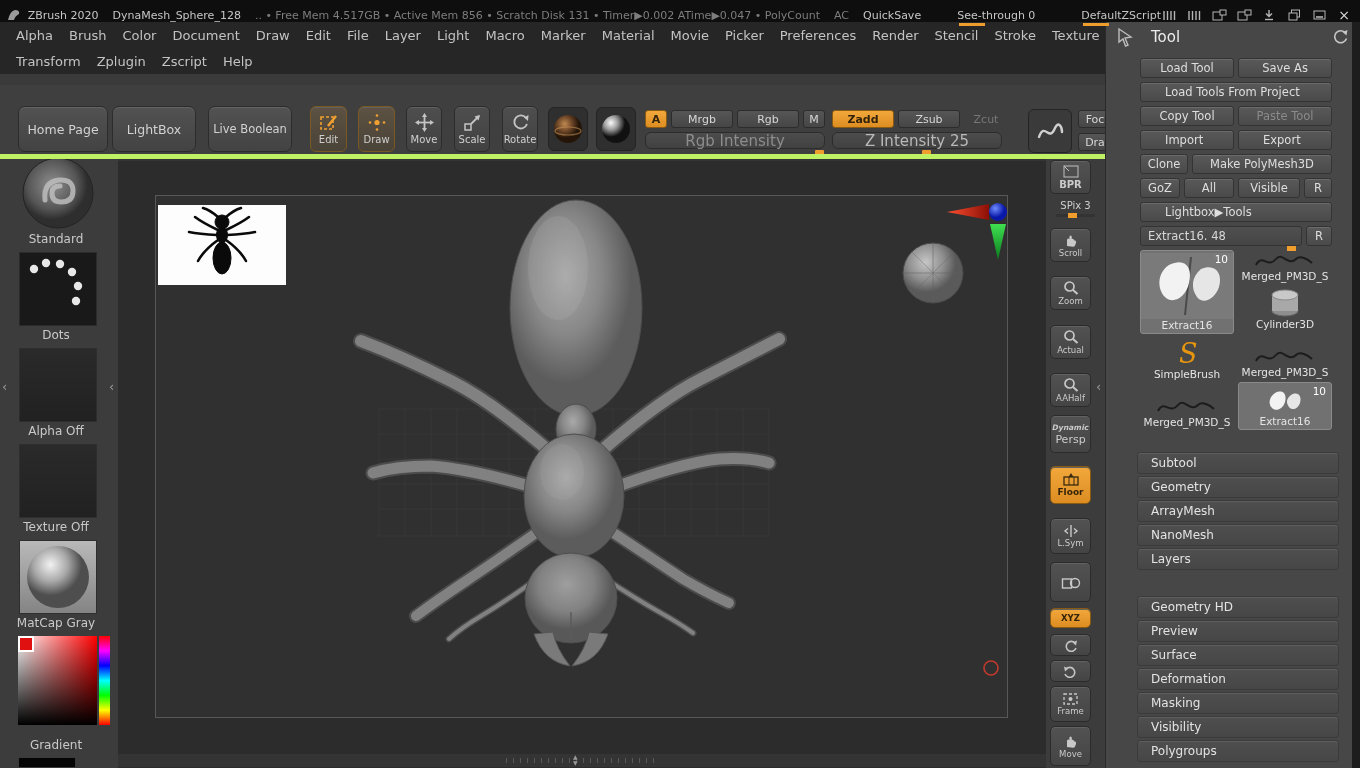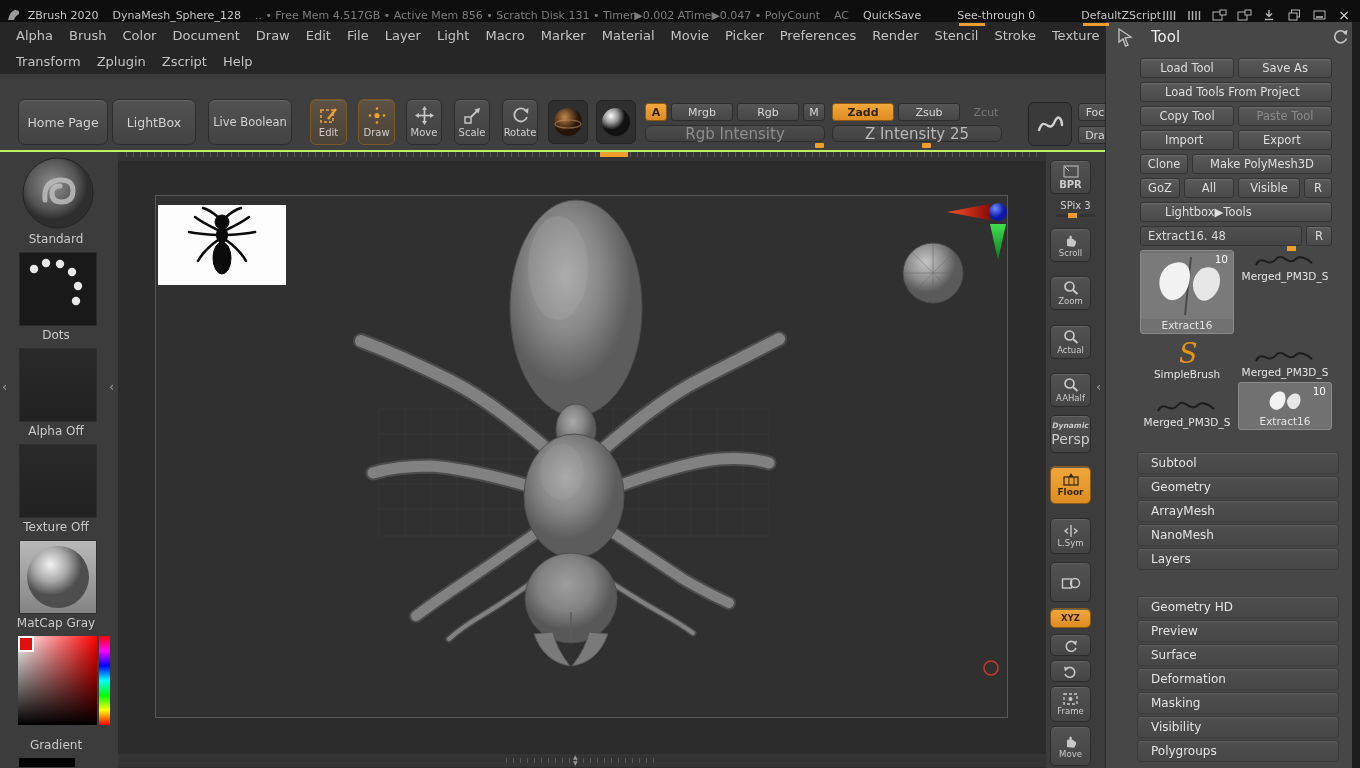--- a/index.html
+++ b/index.html
@@ -19,22 +19,22 @@
   .tb-icons{margin-left:auto;display:flex;align-items:center;gap:9px;padding-right:8px;}
   .tb-icons .wicon{display:flex;align-items:center;justify-content:center;width:16px;height:14px;cursor:pointer;}
   .close-x{font-size:14px;color:#d8d8d8;line-height:14px;}
 
   
   .menubar{position:absolute;top:22px;left:0;width:1105px;height:52px;background:#262626;z-index:5;}
   .menurow{display:flex;height:26px;align-items:center;padding-left:8px;}
   .menu-item{padding:0 8px;font-size:13px;color:#c3c3c3;cursor:default;}
 
   
-  .topshelf{position:absolute;top:78px;left:0;width:1105px;height:74px;background:#3f3f3f;z-index:4;overflow:hidden;
-            border-bottom:2px solid #bef264;}
+  .topshelf{position:absolute;top:85px;left:0;width:1105px;height:74px;background:#3f3f3f;z-index:4;overflow:hidden;
+            border-bottom:5px solid #bef264;}
   .bigbtn{position:absolute;top:21px;height:46px;background:linear-gradient(#525252,#434343);
           border:1px solid #2c2c2c;border-radius:7px;display:flex;align-items:center;justify-content:center;
           font-size:12.5px;color:#d2d2d2;cursor:pointer;box-shadow:inset 0 1px 0 #636363;}
   .toolbtn{position:absolute;top:21px;width:37px;height:46px;background:linear-gradient(#4e4e4e,#414141);
            border:1px solid #2c2c2c;border-radius:6px;display:flex;flex-direction:column;align-items:center;
            justify-content:center;gap:2px;font-size:10px;color:#cfcfcf;cursor:pointer;box-shadow:inset 0 1px 0 #606060;}
   .toolbtn.active{background:linear-gradient(#5d5243,#4a4338);border-color:#7a5a20;}
   .smbtn{position:absolute;top:25px;height:18px;background:linear-gradient(#565656,#464646);
          border:1px solid #2c2c2c;border-radius:3px;display:flex;align-items:center;justify-content:center;
          font-size:11px;color:#d6d6d6;cursor:pointer;}
@@ -525,21 +525,21 @@
     </div>
     <div class="rsb" style="top:225px;height:34px">
       <svg width="16" height="15">
           <circle cx="6.5" cy="6.5" r="4.5" fill="none" stroke="#c8c8c8" stroke-width="1.7"></circle>
           <line x1="10" y1="10" x2="14.5" y2="14" stroke="#c8c8c8" stroke-width="2"></line>
         </svg>
       <span>AAHalf</span>
     </div>
     <div class="rsb" style="top:267px;height:38px">
       <span style="font-size:7.5px;font-style:italic;font-weight:bold">Dynamic</span>
-      <span style="font-size:14px">Persp</span>
+      <span style="font-size:11px">Persp</span>
     </div>
     <div class="rsb orange-rsb" style="top:318px;height:38px">
       <svg width="16" height="13">
           <rect x="1" y="4" width="14" height="8" fill="none" stroke="#3a2a10" stroke-width="1.3"></rect>
           <line x1="6" y1="4" x2="6" y2="12" stroke="#3a2a10"></line>
           <line x1="11" y1="4" x2="11" y2="12" stroke="#3a2a10"></line>
           <polygon points="8,0 5.5,4 10.5,4" fill="#3a2a10"></polygon>
         </svg>
       <span style="font-size:9px">Floor</span>
     </div>
@@ -627,20 +627,28 @@
       </svg>
       <span class="badge">10</span>
       <span class="tlabel">Extract16</span>
     </div>
     <div class="tcell" style="left:132px;top:228px;height:34px">
       <svg width="66" height="18">
         <path d="M4,13 C10,1 16,17 24,7 C30,-1 36,15 44,7 C48,3 56,7 60,11" fill="none" stroke="#1c1c1c" stroke-width="2"></path>
       </svg>
       <span class="tlabel">Merged_PM3D_S</span>
     </div>
+    <div class="tcell" style="left:132px;top:264px;height:46px">
+      <svg width="42" height="30">
+        <ellipse cx="21" cy="23" rx="13" ry="5" fill="#8e8e8e" stroke="#666"></ellipse>
+        <rect x="8" y="7" width="26" height="16" fill="#a8a8a8"></rect>
+        <ellipse cx="21" cy="7" rx="13" ry="5" fill="#c8c8c8" stroke="#8a8a8a"></ellipse>
+      </svg>
+      <span class="tlabel">Cylinder3D</span>
+    </div>
     <div class="tcell" style="left:34px;top:314px;height:46px">
       <svg width="40" height="30">
         <text x="12" y="25" font-size="27" font-family="DejaVu Serif, serif" font-style="italic" fill="#e6950f">S</text>
       </svg>
       <span class="tlabel">SimpleBrush</span>
     </div>
     <div class="tcell" style="left:132px;top:312px;height:46px">
       <svg width="66" height="18">
         <path d="M4,13 C10,1 16,17 24,7 C30,-1 36,15 44,7 C48,3 56,7 60,11" fill="none" stroke="#1c1c1c" stroke-width="2"></path>
       </svg>

